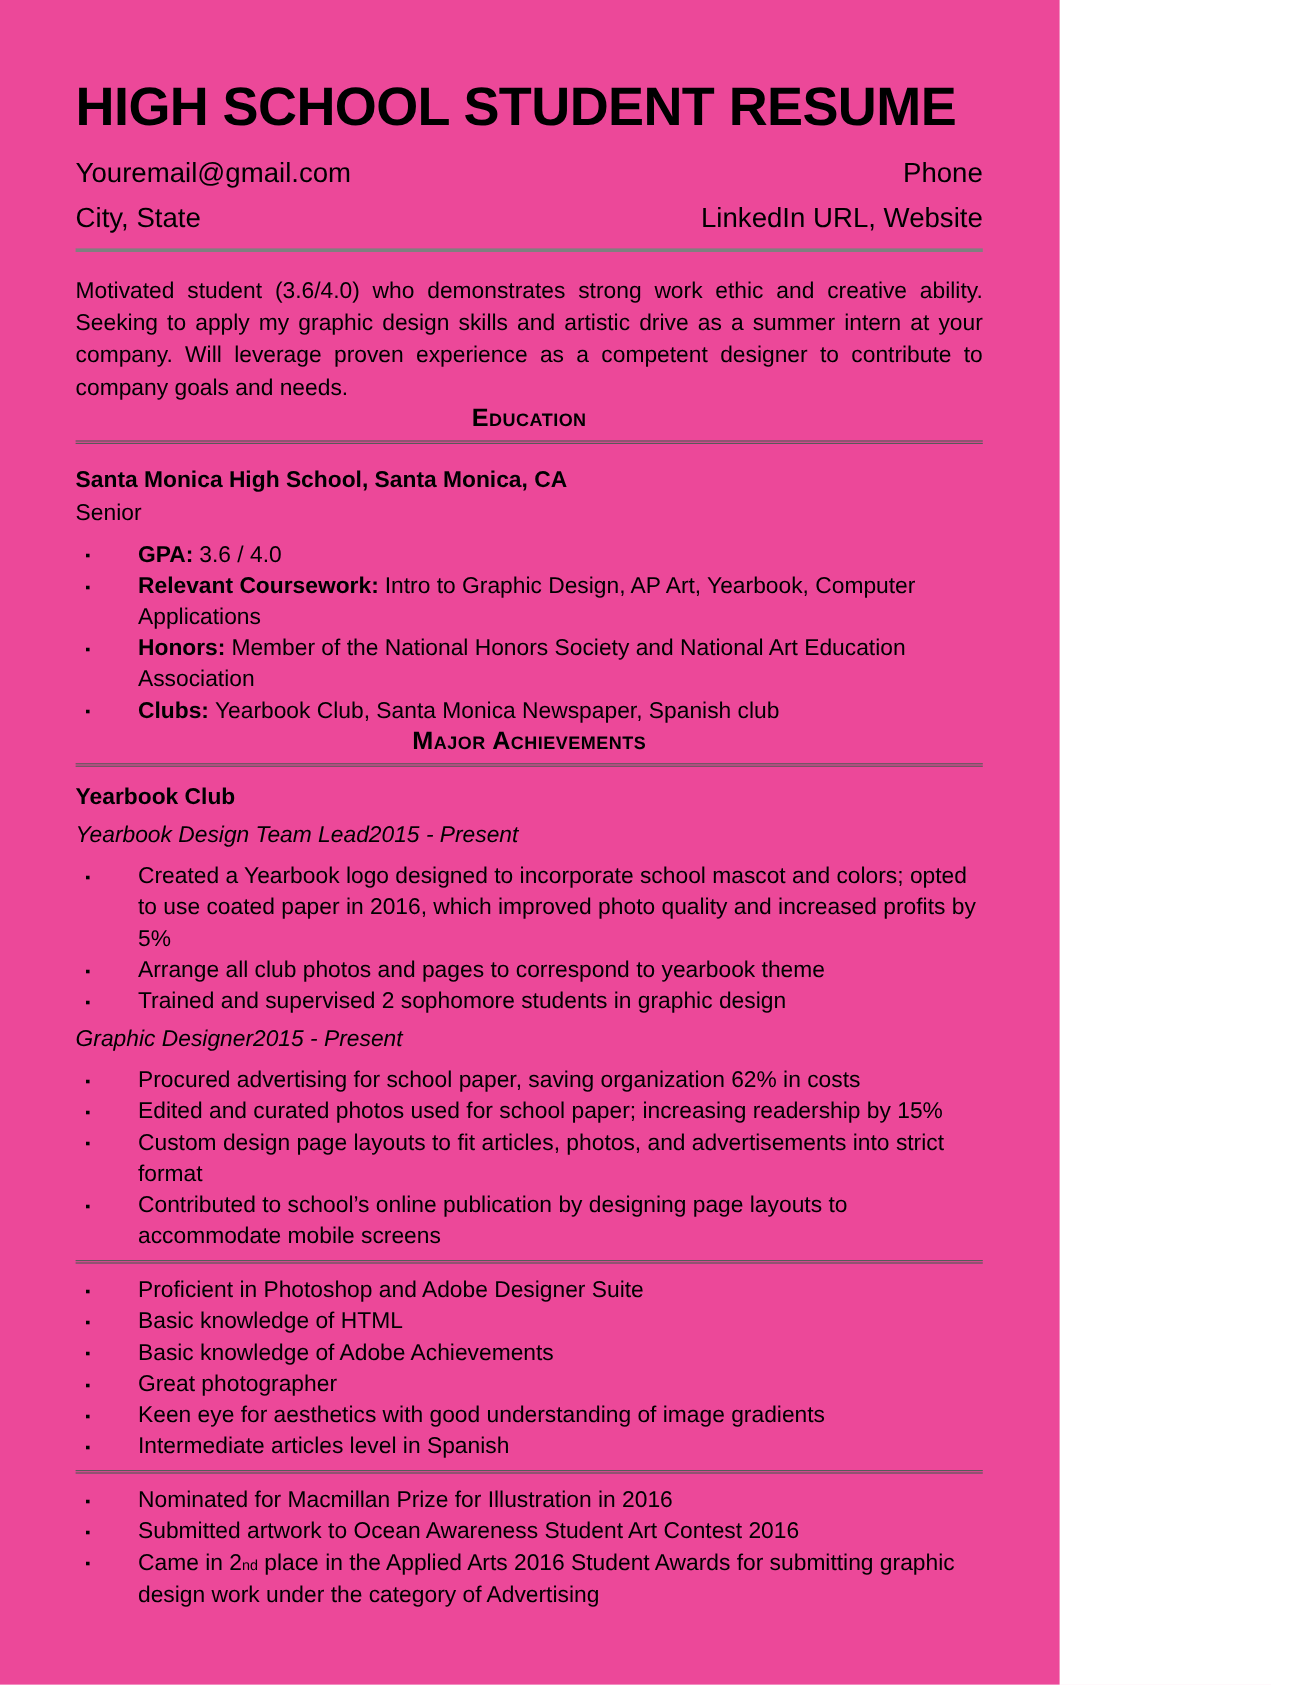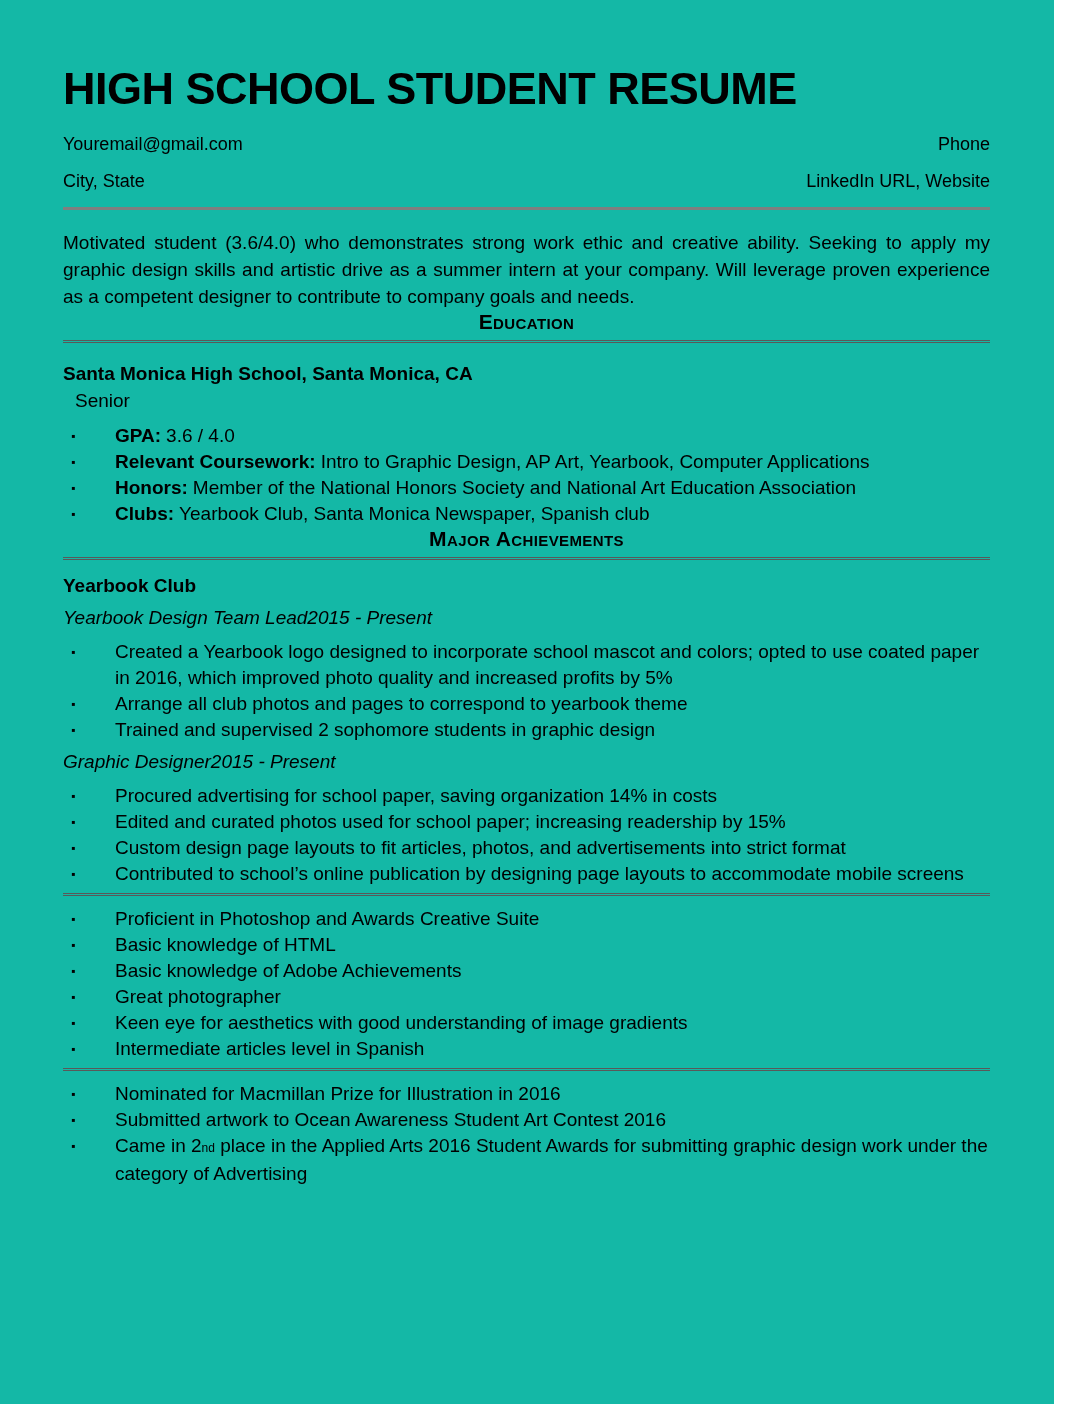--- a/index.html
+++ b/index.html
@@ -1,38 +1,38 @@
 <!DOCTYPE html>
 <html><head>
 <meta charset="utf-8">
 <style>
   html, body { margin: 0; padding: 0; background: #ffffff; }
   .page {
     position: relative;
-    width: 1054px;
+    width: 883px;
     height: 1404px;
     box-sizing: border-box;
     padding: 66px 64px 20px 63px;
-    background: #14b8a6;
+    background: #ec4899;
     color: #000000;
     font-family: "Liberation Sans", "DejaVu Sans", sans-serif;
     overflow: hidden;
   }
   h1.title {
     margin: 0 0 22px 0;
     font-size: 45px;
     line-height: 1.0;
     font-weight: bold;
     letter-spacing: -0.5px;
     color: #000;
   }
   .crow {
     display: flex;
     justify-content: space-between;
-    font-size: 18px;
+    font-size: 23px;
     line-height: 22px;
     margin-bottom: 15px;
     text-align: center;
   }
   .rule-solid {
     border: 0;
     height: 0;
     border-top: 3px solid #7f7f7f;
     margin: 8px 0 0 0;
   }
@@ -61,21 +61,21 @@
   .sec-major { margin-top: 34px; }
   .sec-skill { margin-top: 22px; }
   .sec-award { margin-top: 34px; }
 
   .org {
     font-size: 19px;
     line-height: 27px;
     font-weight: bold;
   }
   .school { margin-top: 17px; }
-  .grade  { font-size: 19px; line-height: 27px; margin-left: 12px; }
+  .grade  { font-size: 19px; line-height: 27px; }
   .org-a  { margin-top: 12px; }
   .org-b  { margin-top: 28px; }
   .rolerow {
     display: flex;
     justify-content: flex-start;
     font-size: 19px;
     line-height: 24px;
     font-style: italic;
     margin-top: 7px;
   }
@@ -165,42 +165,42 @@
     </div>
   </div>
 
   <div class="rolerow">
     <span>Graphic Designer</span>
     <span>2015 - Present</span>
   </div>
   <div class="bullets">
     <div class="bullet">
       <span class="bm">▪</span>
-      <span class="bt">Procured advertising for school paper, saving organization 14% in costs</span>
+      <span class="bt">Procured advertising for school paper, saving organization 62% in costs</span>
     </div>
     <div class="bullet">
       <span class="bm">▪</span>
       <span class="bt">Edited and curated photos used for school paper; increasing readership by 15%</span>
     </div>
     <div class="bullet">
       <span class="bm">▪</span>
       <span class="bt">Custom design page layouts to fit articles, photos, and advertisements into strict format</span>
     </div>
     <div class="bullet">
       <span class="bm">▪</span>
       <span class="bt">Contributed to school’s online publication by designing page layouts to accommodate mobile screens</span>
     </div>
   </div>
 
   <div class="rule-double"></div>
 
   <div class="bullets bullets-tight">
     <div class="bullet">
       <span class="bm">▪</span>
-      <span class="bt">Proficient in Photoshop and Awards Creative Suite</span>
+      <span class="bt">Proficient in Photoshop and Adobe Designer Suite</span>
     </div>
     <div class="bullet">
       <span class="bm">▪</span>
       <span class="bt">Basic knowledge of HTML</span>
     </div>
     <div class="bullet">
       <span class="bm">▪</span>
       <span class="bt">Basic knowledge of Adobe Achievements</span>
     </div>
     <div class="bullet">

